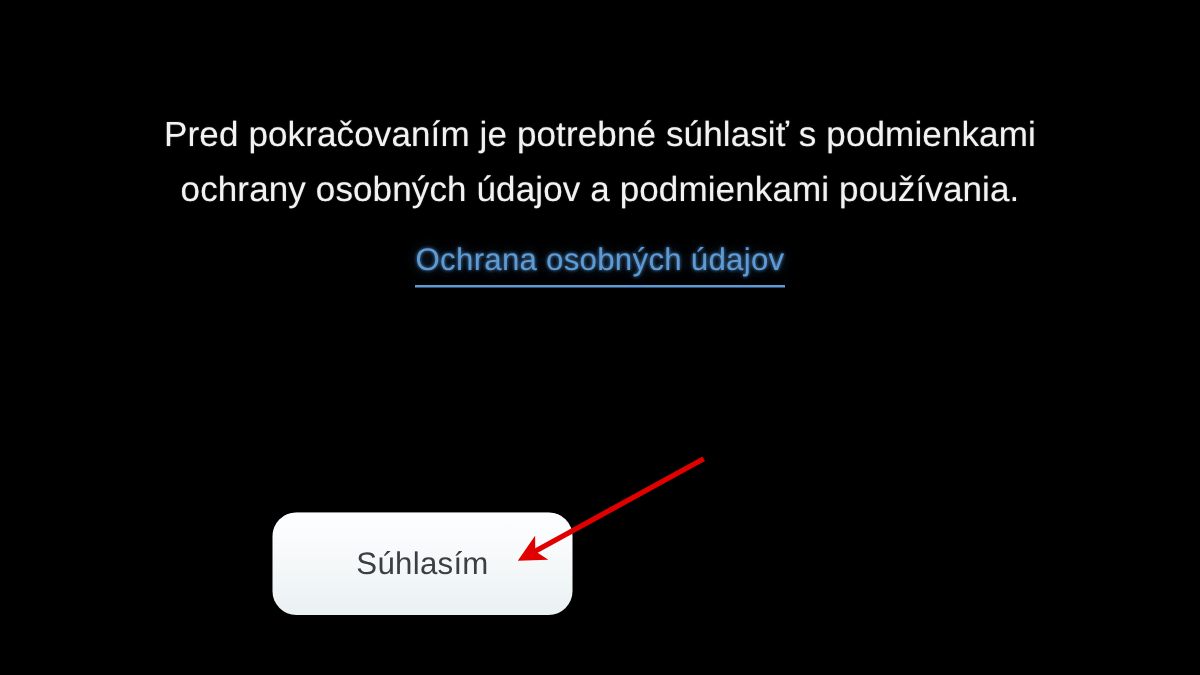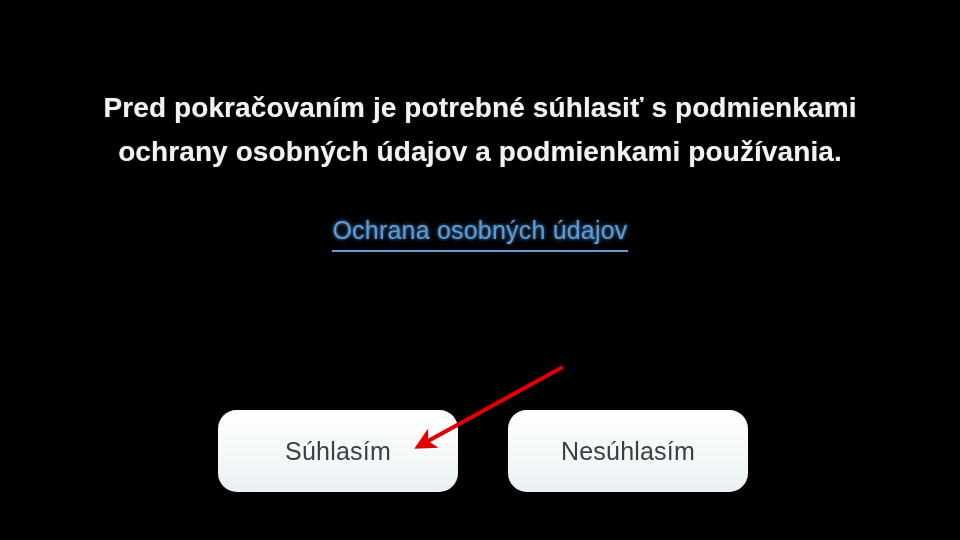--- a/index.html
+++ b/index.html
@@ -25,34 +25,34 @@
   
   .consent-heading {
     position: absolute;
     left: 0;
     top: 86px;
     width: 960px;
     text-align: center;
     color: #f2f2f2;
     font-size: 28px;
     line-height: 44px;
-    font-weight: 700;
+    font-weight: 400;
     letter-spacing: 0.1px;
     text-shadow: 0 0 1px rgba(255,255,255,0.45);
     white-space: pre-line;
   }
 
   
   .link-row {
     position: absolute;
     left: 0;
     width: 960px;
     text-align: center;
   }
-  #link-privacy-row { top: 214px; }
+  #link-privacy-row { top: 192px; }
   #link-terms-row   { top: 299px; }
 
   .consent-link {
     display: inline-block;
     color: #5c9bd6;
     font-size: 25px;
     line-height: 32px;
     font-weight: 400;
     letter-spacing: 0.2px;
     text-decoration: none;
@@ -105,21 +105,20 @@
   <div class="consent-heading">Pred pokračovaním je potrebné súhlasiť s podmienkami
 ochrany osobných údajov a podmienkami používania.</div>
 
   <div class="link-row" id="link-privacy-row">
     <a class="consent-link" href="#">Ochrana osobných údajov</a>
   </div>
 
 
   <button class="consent-button" id="btn-agree">Súhlasím</button>
 
-  <button class="consent-button" id="btn-disagree">Nesúhlasím</button>
 
   <svg id="annotation-arrow" viewBox="0 0 960 540">
     <defs>
       <marker id="arrowhead" markerWidth="5.2" markerHeight="5.2" refX="3.9" refY="2.6" orient="auto" markerUnits="strokeWidth">
         <path d="M0,0 L5.2,2.6 L0,5.2 L1.4,2.6 Z" fill="#e00000"></path>
       </marker>
     </defs>
     <line id="arrow-line" stroke="#e00000" stroke-width="4.2" stroke-linecap="butt" marker-end="url(#arrowhead)" x1="563" y1="367" x2="419" y2="446"></line>
   </svg>
 

